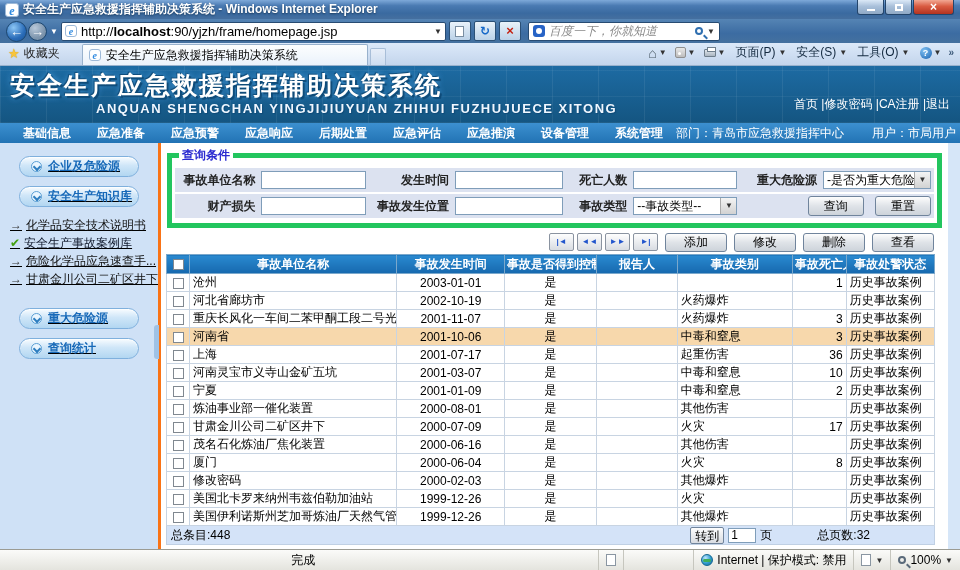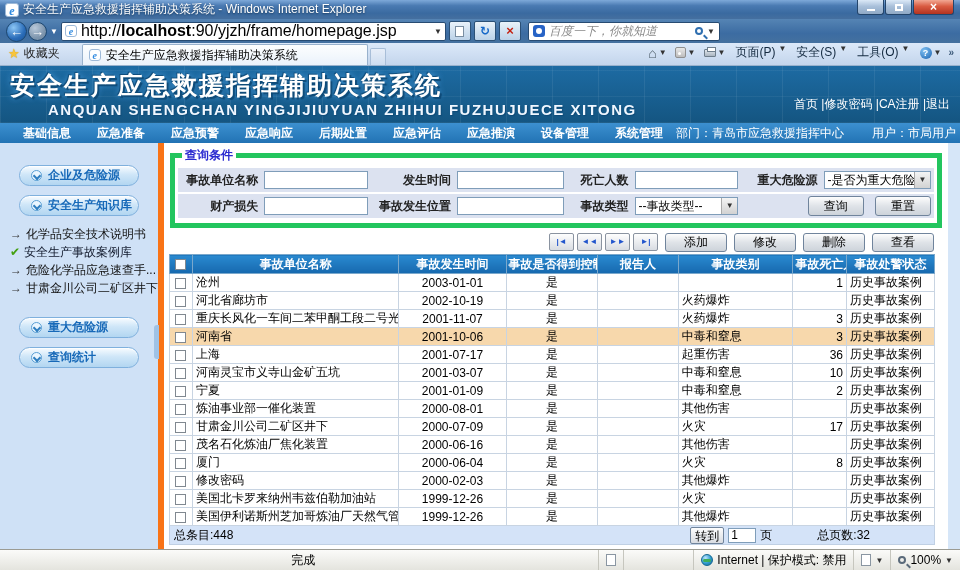--- a/index.html
+++ b/index.html
@@ -3,35 +3,35 @@
 <meta charset="utf-8">
 <style>
   * { margin:0; padding:0; box-sizing:border-box; }
   html,body { width:960px; height:570px; overflow:hidden; }
   body { font-family:"Liberation Sans","DejaVu Sans",sans-serif; font-size:12px; }
 
   .window { width:960px; height:570px; display:flex; flex-direction:column; background:#fff; }
 
   
   .titlebar { height:19px; background:linear-gradient(180deg,#7ea9d9 0%,#4a7ab2 30%,#3a6aa0 70%,#456f9f 100%); display:flex; align-items:center; padding-left:5px; color:#fff; position:relative; }
-  .titlebar .t-text { font-size:12px; text-shadow:0 1px 2px #1c3c5e; margin-left:4px; white-space:nowrap; }
+  .titlebar .t-text { font-size:12px; text-shadow:0 1px 2px #1c3c5e; margin-left:4px; white-space:nowrap;font-weight:bold; }
   .ie-e { display:inline-block; width:14px; height:14px; font:italic bold 12px/14px "Liberation Serif","DejaVu Serif",serif; color:#2f8ae0; text-align:center; background:#fff; border-radius:3px; border:1px solid #9db9d8; }
   .win-btns { position:absolute; right:6px; top:0; display:flex; }
   .win-btn { width:27px; height:15px; border:1px solid #24456b; border-top:none; border-radius:0 0 3px 3px; background:linear-gradient(180deg,#dbe9f7,#a9c0da 45%,#8fa9c6); margin-left:1px; display:flex; align-items:center; justify-content:center; }
   .win-btn.close { width:41px; background:linear-gradient(180deg,#f2a893,#d95b41 45%,#b33320); color:#fff; font-weight:bold; font-size:12px; line-height:10px; }
   .glyph-min { width:8px; height:2px; background:#fff; margin-top:6px; }
   .glyph-max { width:8px; height:7px; border:2px solid #fff; }
 
   .addrbar { height:24px; background:linear-gradient(180deg,#5584b4,#3c6ca2 60%,#44719f); display:flex; align-items:center; padding:0 6px; gap:3px; }
   .nav-circ { width:21px; height:21px; border-radius:50%; border:1px solid #1c466f; background:radial-gradient(circle at 35% 30%,#8cc6f5,#2a6cb8 60%,#1a5496); color:#fff; font-weight:bold; text-align:center; line-height:19px; font-size:13px; }
   .nav-circ.fwd { width:19px; height:19px; background:radial-gradient(circle at 35% 30%,#b9c9da,#7e96ae 60%,#6b849c); line-height:17px; margin-left:-2px; }
   .caret { font-size:8px; color:#fff; }
   .caret.dark { color:#333; }
   .url-box { flex:0 0 385px; height:19px; background:#fff; border:1px solid #274b72; border-radius:2px; display:flex; align-items:center; padding:0 3px; gap:4px; }
-  .url-text { flex:1; color:#000; white-space:nowrap; overflow:hidden; font-size:16px; }
+  .url-text { flex:1; color:#000; white-space:nowrap; overflow:hidden; font-size:13px; }
   .url-text b { font-weight:bold; }
   .addr-btn { width:22px; height:20px; border:1px solid #2b5076; border-radius:2px; background:linear-gradient(180deg,#e9f2fa,#bcd2e8); display:flex; align-items:center; justify-content:center; }
   .ico-compat { width:9px; height:11px; background:#fff; border:1px solid #7a8ea2; }
   .ico-refresh { color:#1668c8; font-size:12px; font-weight:bold; line-height:10px; }
   .ico-stop { color:#c42010; font-size:13px; font-weight:bold; line-height:10px; }
   .search-box { margin-left:4px; flex:0 0 192px; height:19px; background:#fff; border:1px solid #274b72; border-radius:2px; display:flex; align-items:center; padding:0 4px; gap:4px; }
   .baidu-ico { width:12px; height:12px; border-radius:3px; background:#2763c6; position:relative; flex:0 0 auto; }
   .baidu-ico::after { content:""; position:absolute; left:3px; top:3px; width:6px; height:6px; border-radius:50%; background:#fff; }
   .search-text { flex:1; color:#8a8a8a; font-style:italic; white-space:nowrap; overflow:hidden; }
   .mag { width:8px; height:8px; border:2px solid #2f6fb0; border-radius:50%; position:relative; flex:0 0 auto; }
@@ -43,39 +43,39 @@
   .tab { width:286px; height:21px; background:linear-gradient(180deg,#fdfefe,#eaf2fb); border:1px solid #98b1cc; border-bottom:none; border-radius:2px 2px 0 0; display:flex; align-items:center; gap:5px; padding:0 6px; margin-left:14px; }
   .tab-title { white-space:nowrap; overflow:hidden; color:#000; }
   .tab-stub { width:16px; height:17px; background:linear-gradient(180deg,#e7eef8,#cdddf0); border:1px solid #a8bed8; border-bottom:none; border-radius:2px 2px 0 0; margin-left:2px; }
   .cmd { margin-left:auto; display:flex; align-items:center; gap:2px; padding-bottom:2px; }
   .cmd-ico-btn { display:flex; align-items:center; gap:2px; padding:1px 3px; }
   .home-ico { font-size:14px; color:#4a5a66; line-height:12px; }
   .feed-ico { width:11px; height:11px; border-radius:2px; background:linear-gradient(180deg,#e8e8e8,#bdbdbd); border:1px solid #909090; position:relative; }
   .feed-ico::after { content:""; position:absolute; left:2px; bottom:2px; width:3px; height:3px; border-radius:50%; background:#fff; }
   .print-ico { width:12px; height:8px; background:linear-gradient(#dfe6ec,#aab6c2); border:1px solid #6e7e8c; border-radius:1px; position:relative; }
   .print-ico::before { content:""; position:absolute; left:2px; top:-3px; width:7px; height:3px; background:#fff; border:1px solid #6e7e8c; }
-  .cmd-txt-btn { display:flex; gap:3px; padding:2px 5px; color:#13293f; white-space:nowrap; }
+  .cmd-txt-btn { display:flex; align-items:center; gap:3px; padding:2px 5px; color:#13293f; white-space:nowrap; }
   .help-ico { width:12px; height:12px; border-radius:50%; background:radial-gradient(circle at 35% 30%,#7fc0f2,#1a62b0); color:#fff; font-size:9px; font-weight:bold; text-align:center; line-height:12px; }
   .cmd-more { color:#3c5a7a; font-weight:bold; font-size:10px; padding:0 2px; }
 
   
   .page { flex:1; display:flex; flex-direction:column; overflow:hidden; }
 
   .banner { height:57px; background:linear-gradient(180deg,#1d6ba3,#145581); background-image:repeating-linear-gradient(90deg,rgba(255,255,255,.07) 0 1px,transparent 1px 46px),repeating-linear-gradient(0deg,rgba(255,255,255,.05) 0 1px,transparent 1px 26px),linear-gradient(180deg,#1d6ba3,#145581); position:relative; padding:6px 0 0 10px; overflow:hidden; }
   .app-title { font-size:25px; font-weight:bold; color:#fff; letter-spacing:2px; text-shadow:2px 2px 1px #0e4a77, -1px -1px 1px #0e4a77, 0 0 6px #55aaee; line-height:26px; }
-  .app-pinyin { font-size:15px; font-weight:bold; color:#f0f7ff; letter-spacing:1.5px; margin:3px 0 0 38px; text-shadow:1px 1px 1px #0e4a77; }
+  .app-pinyin { font-size:13px; font-weight:bold; color:#f0f7ff; letter-spacing:1.5px; margin:3px 0 0 38px; text-shadow:1px 1px 1px #0e4a77;padding-left:48px; }
   .header-links { position:absolute; right:10px; top:30px; color:#fff; white-space:nowrap; }
   .header-links .hlink { color:#fff; cursor:pointer; }
 
   .navbar { height:20px; background:linear-gradient(180deg,#3c90d0,#2273b4); display:flex; align-items:center; padding:0 10px; color:#fff; }
   .nav-item { font-weight:bold; padding:0 13px; white-space:nowrap; cursor:pointer; }
   .nav-right { margin-left:auto; display:flex; gap:28px; padding-right:4px; white-space:nowrap; }
 
   .main { flex:1; display:flex; overflow:hidden; background:#fff; }
-  .sidebar { flex:0 0 153px; background:#cfe1f6; border-right:6px solid #f97316; padding-top:22px; position:relative; }
+  .sidebar { flex:0 0 153px; background:#cfe1f6; border-right:3px solid #f97316; padding-top:13px; position:relative;text-decoration:underline; }
   .pill { width:120px; height:21px; margin:0 auto 9px; border-radius:11px; border:1px solid #7fb0dd; background:linear-gradient(180deg,#f8fcff,#cfe6f8 45%,#b2d6f1); color:#1769b8; font-weight:bold; display:flex; align-items:center; gap:6px; padding-left:11px; cursor:pointer; box-shadow:0 1px 1px rgba(255,255,255,.8) inset; }
   .pill-ico { width:11px; height:11px; border-radius:50%; border:1px solid #5a9fd4; background:#eaf6ff; position:relative; flex:0 0 auto; }
   .pill-ico::after { content:""; position:absolute; left:2px; top:2px; width:4px; height:4px; border-right:2px solid #2f7ec0; border-bottom:2px solid #2f7ec0; transform:rotate(45deg); }
   .side-list { margin:0 0 6px 10px; }
   .side-item { display:flex; align-items:center; gap:4px; height:18px; color:#111; cursor:pointer; white-space:nowrap; }
   .side-item .ico-arrow { color:#333; font-weight:bold; font-size:12px; }
   .side-item .ico-check { color:#43a010; font-weight:bold; font-size:12px; }
   .side-item.active .side-label { color:#0f172a; }
   .side-gap { height:14px; }
   .collapse-handle { position:absolute; right:-1px; top:182px; width:5px; height:34px; background:#9fc2e6; border-radius:3px 0 0 3px; }

